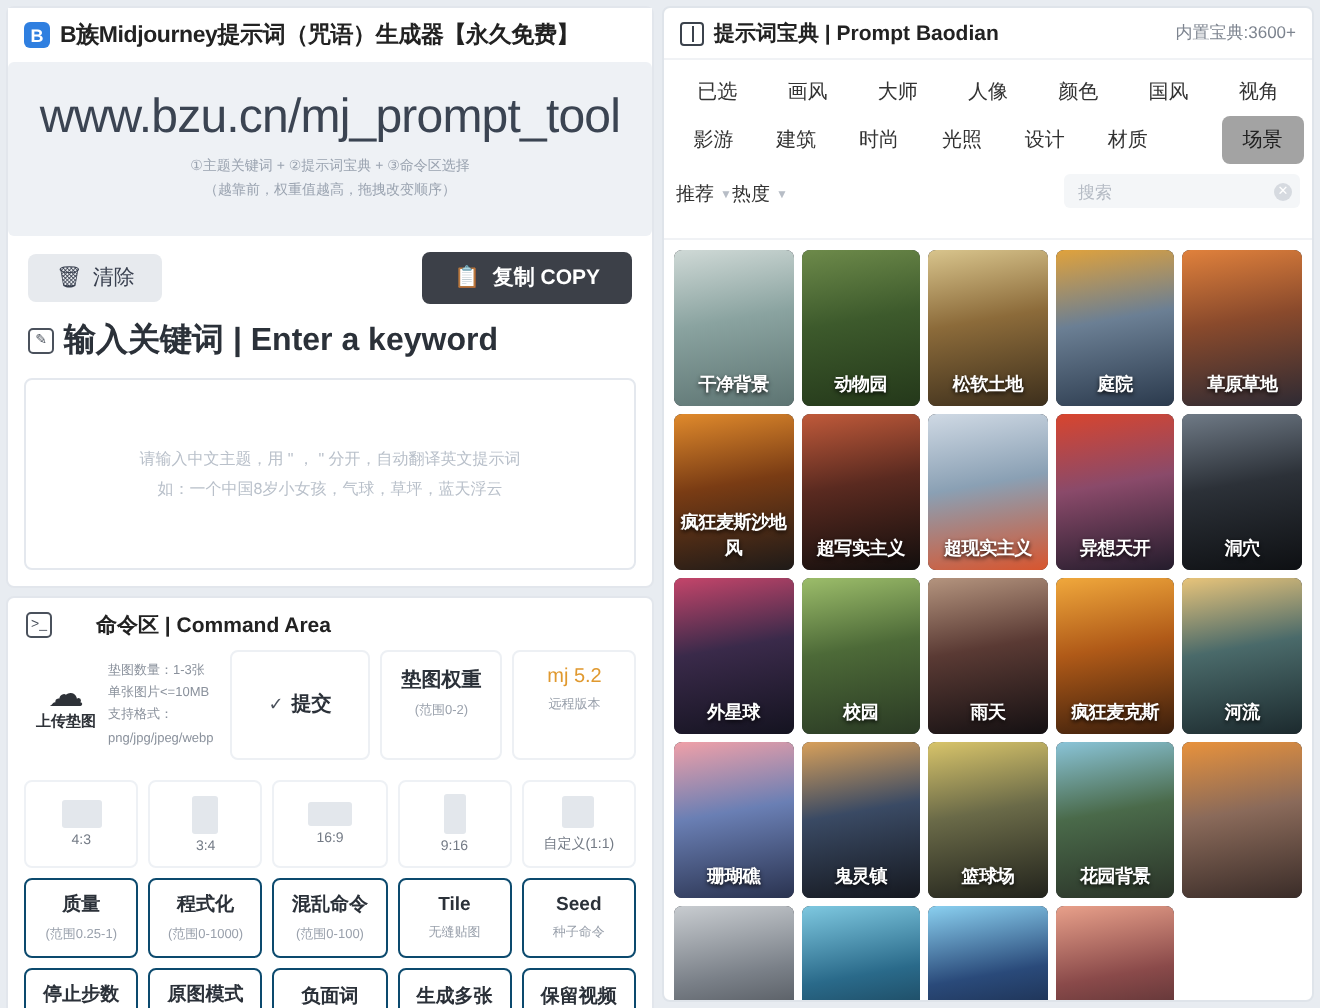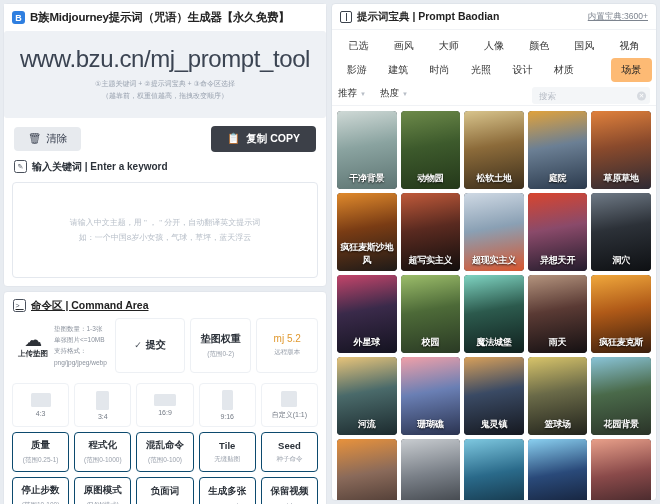--- a/index.html
+++ b/index.html
@@ -31,46 +31,46 @@
   .actions { display:flex; justify-content:space-between; align-items:center; padding:8px 10px 2px; }
   .btn-clear {
     display:flex;align-items:center;gap:5px;background:#e7eaee;border:none;border-radius:4px;
     padding:5px 14px;font-size:10.5px;color:#3a4150;cursor:pointer;
   }
   .btn-copy {
     display:flex;align-items:center;gap:6px;background:#3c4048;border:none;border-radius:4px;
     padding:6px 16px;font-size:10.5px;color:#fff;cursor:pointer;font-weight:bold;
   }
   .kw-row { display:flex;align-items:center;gap:5px;padding:6px 10px 8px; }
-  .kw-label { font-size:10px;font-weight:bold;color:#2b3139; }
+  .kw-label { font-size:16px;font-weight:bold;color:#2b3139; }
 
   .textarea-box {
     background:#fff;border:1px solid #e4e8ee;border-radius:4px;height:96px;margin:0;
     display:flex;align-items:center;justify-content:center;text-align:center;
   }
   .ta-placeholder { color:#b9c0ca;font-size:8px;line-height:1.9; }
 
-  .cmd-head { display:flex;align-items:center;gap:5px;padding:7px 9px 5px;text-decoration:underline; }
+  .cmd-head { display:flex;align-items:center;gap:22px;padding:7px 9px 5px; }
   .cmd-title { font-size:10.5px;font-weight:bold; }
   .ico-box {
     width:13px;height:13px;border:1.2px solid #4a515c;border-radius:2.5px;
     display:flex;align-items:center;justify-content:center;font-size:7px;color:#4a515c;flex:0 0 auto;
   }
 
   .cmd-row1 { display:flex;gap:5px;padding:0 8px 6px;align-items:stretch; }
   .upload-card {
     flex:1.55;background:#fff;border-radius:4px;display:flex;align-items:center;gap:6px;padding:5px 6px;
   }
   .cloud-wrap { text-align:center;flex:0 0 auto; }
   .cloud-ico { font-size:18px;line-height:16px;color:#2e3238; }
   .cloud-lbl { font-size:7.5px;color:#2e3238;font-weight:bold;margin-top:1px; }
   .up-meta { font-size:6.5px;color:#8a919c;line-height:1.75; }
   .mini-card {
     background:#fff;border:1px solid #edf0f4;border-radius:4px;flex:1;
-    display:flex;flex-direction:column;align-items:center;justify-content:center;padding:7px 2px;
+    display:flex;flex-direction:column;align-items:center;padding:7px 2px;
     text-align:center;cursor:pointer;
   }
   .mini-t { font-size:10px;font-weight:bold;color:#2b3139; }
   .mini-t.orange { color:#e0992f; font-weight:normal; }
   .mini-s { font-size:6.5px;color:#9aa1ac;margin-top:4px; }
   .submit-card { flex:1.15;display:flex;flex-direction:row;align-items:center;justify-content:center;gap:4px; }
   .check-ico { font-size:9px;color:#4b525c; }
 
   .ratio-row { display:flex;gap:5px;padding:4px 8px 5px; }
   .ratio-card {
@@ -85,31 +85,31 @@
     flex:1;background:#fff;border:1px solid #0c4a6e;border-radius:4px;padding:6px 1px;
     display:flex;flex-direction:column;align-items:center;justify-content:center;gap:4px;cursor:pointer;
   }
   .opt-t { font-size:9.5px;font-weight:bold;color:#2b3139;white-space:nowrap; }
   .opt-s { font-size:6.5px;color:#9aa1ac;white-space:nowrap; }
 
   
   .r-head { display:flex;align-items:center;justify-content:space-between;padding:6px 8px 5px;border-bottom:1px solid #f0f2f5; }
   .r-head-left { display:flex;align-items:center;gap:5px; }
   .r-title { font-size:10.5px;font-weight:bold; }
-  .r-count { font-size:8.5px;color:#7d848f;text-decoration:underline; }
+  .r-count { font-size:8.5px;color:#7d848f; }
   .book-ico { width:12px;height:12px;border:1.2px solid #3b424c;border-radius:2px;position:relative;flex:0 0 auto; }
   .book-ico:after { content:"";position:absolute;left:50%;top:1px;bottom:1px;width:1px;background:#3b424c; }
 
   .tabs { padding:4px 4px 2px; }
   .tab-line { display:flex; }
   .tab {
     flex:1;text-align:center;font-size:10px;color:#333;padding:5px 0;border-radius:4px;cursor:pointer;white-space:nowrap;font-family:Liberation Mono, monospace;
   }
-  .tab.active { background:#fdba74;color:#222;font-weight:normal;margin-left:26px; }
-  .sort-line { display:flex;align-items:flex-start;padding:3px 6px 1px;gap:14px;border-bottom:1px solid #f0f2f5; }
+  .tab.active { background:#a3a3a3;color:#222;font-weight:normal;margin-left:26px; }
+  .sort-line { display:flex;align-items:flex-end;padding:3px 6px 15px;border-bottom:1px solid #f0f2f5; }
   .sort { display:flex;align-items:center;gap:3px;font-size:9.5px;color:#333;cursor:pointer; }
   .sort-arrow { font-size:6px;color:#b7bdc6; }
   .search-wrap { margin-left:auto;position:relative; }
   .search-in {
     width:118px;height:17px;border:none;background:#f4f6f8;border-radius:3px;
     font-size:8.5px;color:#333;padding:0 18px 0 7px;font-family:inherit;
   }
   .search-in::placeholder { color:#b5bbc4; }
   .clear-x {
     position:absolute;right:4px;top:50%;transform:translateY(-50%);
@@ -365,24 +365,20 @@
         </div>
         <div class="cell">
           <div class="sky" style="background:linear-gradient(170deg,#c4456a 0%,#3a2a4a 45%,#141320 100%)"></div>
           <div class="cell-lbl">外星球</div>
         </div>
         <div class="cell">
           <div class="sky" style="background:linear-gradient(170deg,#9cbd6a 0%,#4d6a38 45%,#2a3a24 100%)"></div>
           <div class="cell-lbl">校园</div>
         </div>
         <div class="cell">
-          <div class="sky" style="background:linear-gradient(170deg,#7fd4c2 0%,#2c5a4d 45%,#10201e 100%)"></div>
-          <div class="cell-lbl">魔法城堡</div>
-        </div>
-        <div class="cell">
           <div class="sky" style="background:linear-gradient(170deg,#b4947e 0%,#5a3a34 45%,#141012 100%)"></div>
           <div class="cell-lbl">雨天</div>
         </div>
         <div class="cell">
           <div class="sky" style="background:linear-gradient(170deg,#f0a83c 0%,#b05a18 45%,#3a1e0c 100%)"></div>
           <div class="cell-lbl">疯狂麦克斯</div>
         </div>
         <div class="cell">
           <div class="sky" style="background:linear-gradient(170deg,#e8c47a 0%,#4a6a6a 45%,#1c2a2e 100%)"></div>
           <div class="cell-lbl">河流</div>

